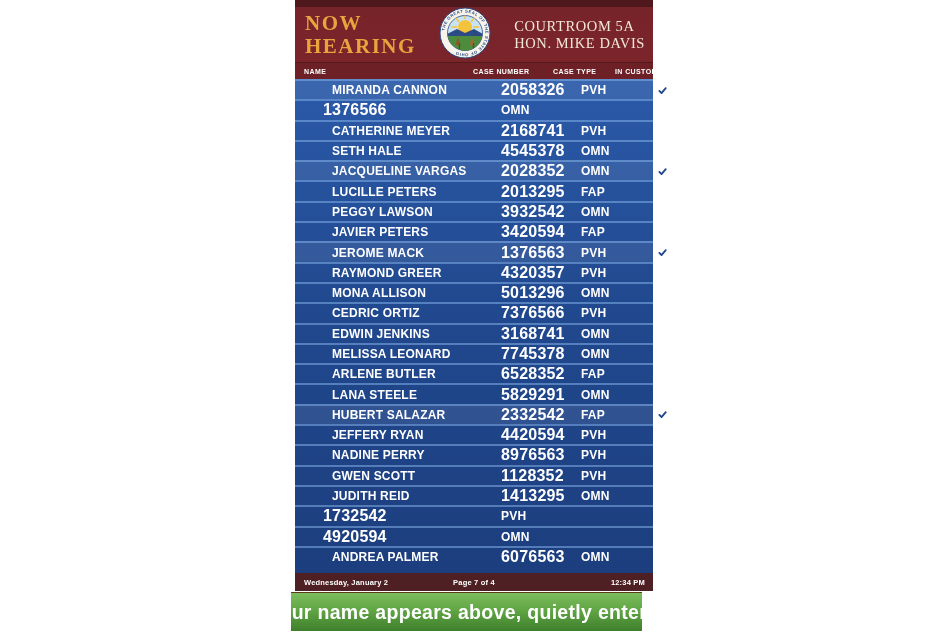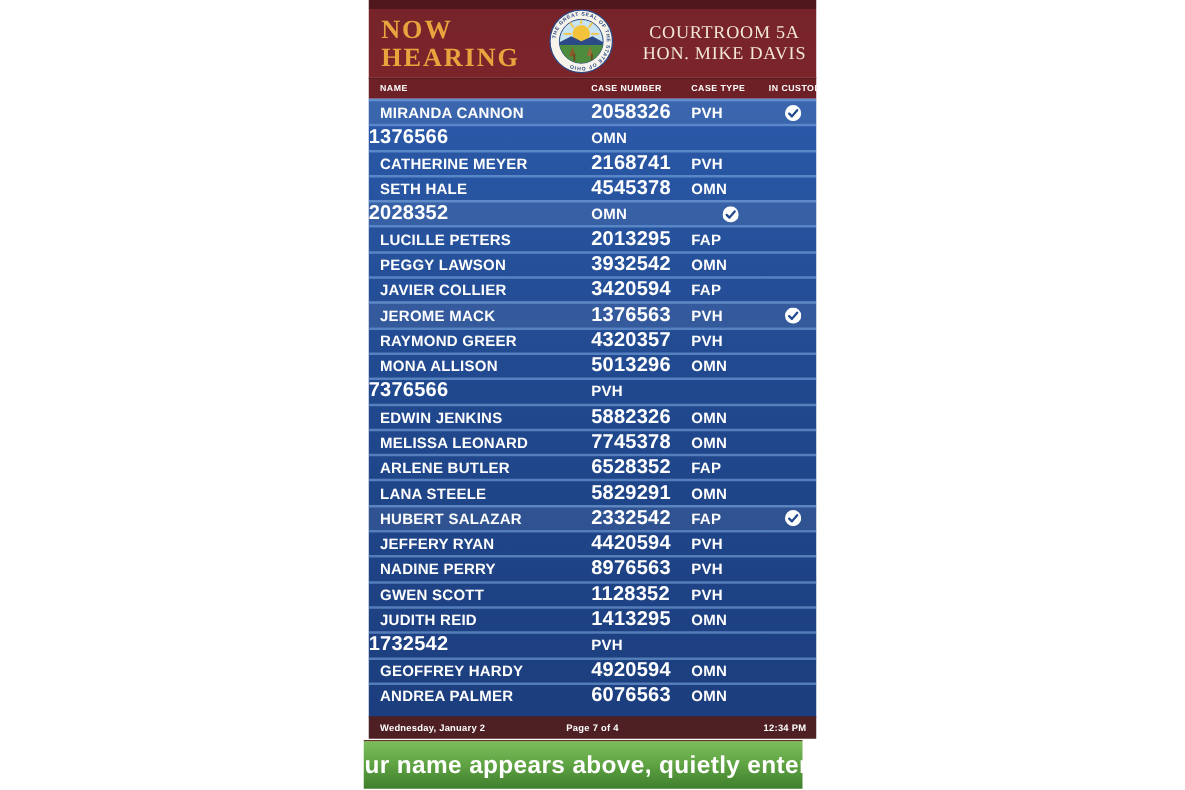--- a/index.html
+++ b/index.html
@@ -8,36 +8,36 @@
   .board{position:absolute;left:295px;top:0;width:358px;}
 
   
   .header{position:relative;height:62px;
           background:linear-gradient(180deg,#4e181c 0px,#4e181c 7px,#77232a 7px,#7b252b 100%);
           display:flex;align-items:center;justify-content:space-between;box-sizing:border-box;
           padding:7px 8px 0 10px;}
   .now-hearing{font-family:"Liberation Serif", serif;font-weight:700;color:#e9a43e;
                font-size:21px;line-height:1.08;letter-spacing:1.5px;}
   .court-title{font-family:"Liberation Serif", serif;color:#f2e8d5;font-size:14.5px;
-               line-height:1.15;letter-spacing:0.6px;text-align:center;font-weight:400;}
+               line-height:1.15;letter-spacing:0.6px;text-align:left;font-weight:400;}
   .seal{width:52px;height:52px;flex:0 0 auto;margin-top:-3px;}
 
   
   .colheader{height:16px;background:#6d2026;border-top:1px solid #511a1d;display:grid;
              grid-template-columns:178px 80px 62px 38px;align-items:center;
              color:#ffffff;font-size:7px;font-weight:700;letter-spacing:0.4px;}
   .colheader .c-name{padding-left:9px;}
   .colheader .c-custody{text-align:right;padding-right:2px;white-space:nowrap;}
 
   
   .panel{height:495px;background:linear-gradient(180deg,#2b5aa9 0%,#21498f 45%,#1c3e7e 100%);
          display:flex;flex-direction:column;box-sizing:border-box;padding-bottom:8px;}
   .rows{flex:1;display:flex;flex-direction:column;}
   .row{flex:1;display:grid;grid-template-columns:178px 80px 62px 38px;align-items:center;
-       border-top:2px solid rgba(130,175,230,0.55);box-sizing:border-box;}
+       border-top:2px solid rgba(130,175,230,0.55);box-sizing:border-box;padding-left:28px;}
   .row.custody{background:rgba(255,255,255,0.08);}
   .cell{color:#ffffff;font-weight:700;font-size:12px;letter-spacing:0.2px;white-space:nowrap;}
   .cell.name{padding-left:9px;}
   .cell.num{font-size:16px;}
   .cell.custody-cell{display:flex;justify-content:center;align-items:center;}
   .check{display:inline-flex;width:13px;height:13px;}
 
   
   .footer{position:absolute;left:295px;top:573px;width:358px;height:18px;background:#4e2023;
           display:flex;align-items:center;justify-content:space-between;box-sizing:border-box;
@@ -133,20 +133,21 @@
             <div class="cell type">PVH</div>
             <div class="cell custody-cell"></div>
           </div>
           <div class="row">
             <div class="cell name">SETH HALE</div>
             <div class="cell num">4545378</div>
             <div class="cell type">OMN</div>
             <div class="cell custody-cell"></div>
           </div>
           <div class="row custody">
+            <div class="cell name">JACQUELINE VARGAS</div>
             <div class="cell num">2028352</div>
             <div class="cell type">OMN</div>
             <div class="cell custody-cell">
               <span class="check">
                 <svg viewBox="0 0 24 24" width="13" height="13">
                   <circle cx="12" cy="12" r="12" fill="#ffffff"></circle>
                   <path d="M6.2 12.8l4 4 7.8-9.2" stroke="#20488e" stroke-width="3.4" fill="none" stroke-linecap="round" stroke-linejoin="round"></path>
                 </svg>
               </span>
             </div>
@@ -157,21 +158,21 @@
             <div class="cell type">FAP</div>
             <div class="cell custody-cell"></div>
           </div>
           <div class="row">
             <div class="cell name">PEGGY LAWSON</div>
             <div class="cell num">3932542</div>
             <div class="cell type">OMN</div>
             <div class="cell custody-cell"></div>
           </div>
           <div class="row">
-            <div class="cell name">JAVIER COLLIER</div>
+            <div class="cell name">JAVIER PETERS</div>
             <div class="cell num">3420594</div>
             <div class="cell type">FAP</div>
             <div class="cell custody-cell"></div>
           </div>
           <div class="row custody">
             <div class="cell name">JEROME MACK</div>
             <div class="cell num">1376563</div>
             <div class="cell type">PVH</div>
             <div class="cell custody-cell">
               <span class="check">
@@ -188,27 +189,28 @@
             <div class="cell type">PVH</div>
             <div class="cell custody-cell"></div>
           </div>
           <div class="row">
             <div class="cell name">MONA ALLISON</div>
             <div class="cell num">5013296</div>
             <div class="cell type">OMN</div>
             <div class="cell custody-cell"></div>
           </div>
           <div class="row">
+            <div class="cell name">CEDRIC ORTIZ</div>
             <div class="cell num">7376566</div>
             <div class="cell type">PVH</div>
             <div class="cell custody-cell"></div>
           </div>
           <div class="row">
             <div class="cell name">EDWIN JENKINS</div>
-            <div class="cell num">5882326</div>
+            <div class="cell num">3168741</div>
             <div class="cell type">OMN</div>
             <div class="cell custody-cell"></div>
           </div>
           <div class="row">
             <div class="cell name">MELISSA LEONARD</div>
             <div class="cell num">7745378</div>
             <div class="cell type">OMN</div>
             <div class="cell custody-cell"></div>
           </div>
           <div class="row">
@@ -259,21 +261,20 @@
             <div class="cell num">1413295</div>
             <div class="cell type">OMN</div>
             <div class="cell custody-cell"></div>
           </div>
           <div class="row">
             <div class="cell num">1732542</div>
             <div class="cell type">PVH</div>
             <div class="cell custody-cell"></div>
           </div>
           <div class="row">
-            <div class="cell name">GEOFFREY HARDY</div>
             <div class="cell num">4920594</div>
             <div class="cell type">OMN</div>
             <div class="cell custody-cell"></div>
           </div>
           <div class="row">
             <div class="cell name">ANDREA PALMER</div>
             <div class="cell num">6076563</div>
             <div class="cell type">OMN</div>
             <div class="cell custody-cell"></div>
           </div>

